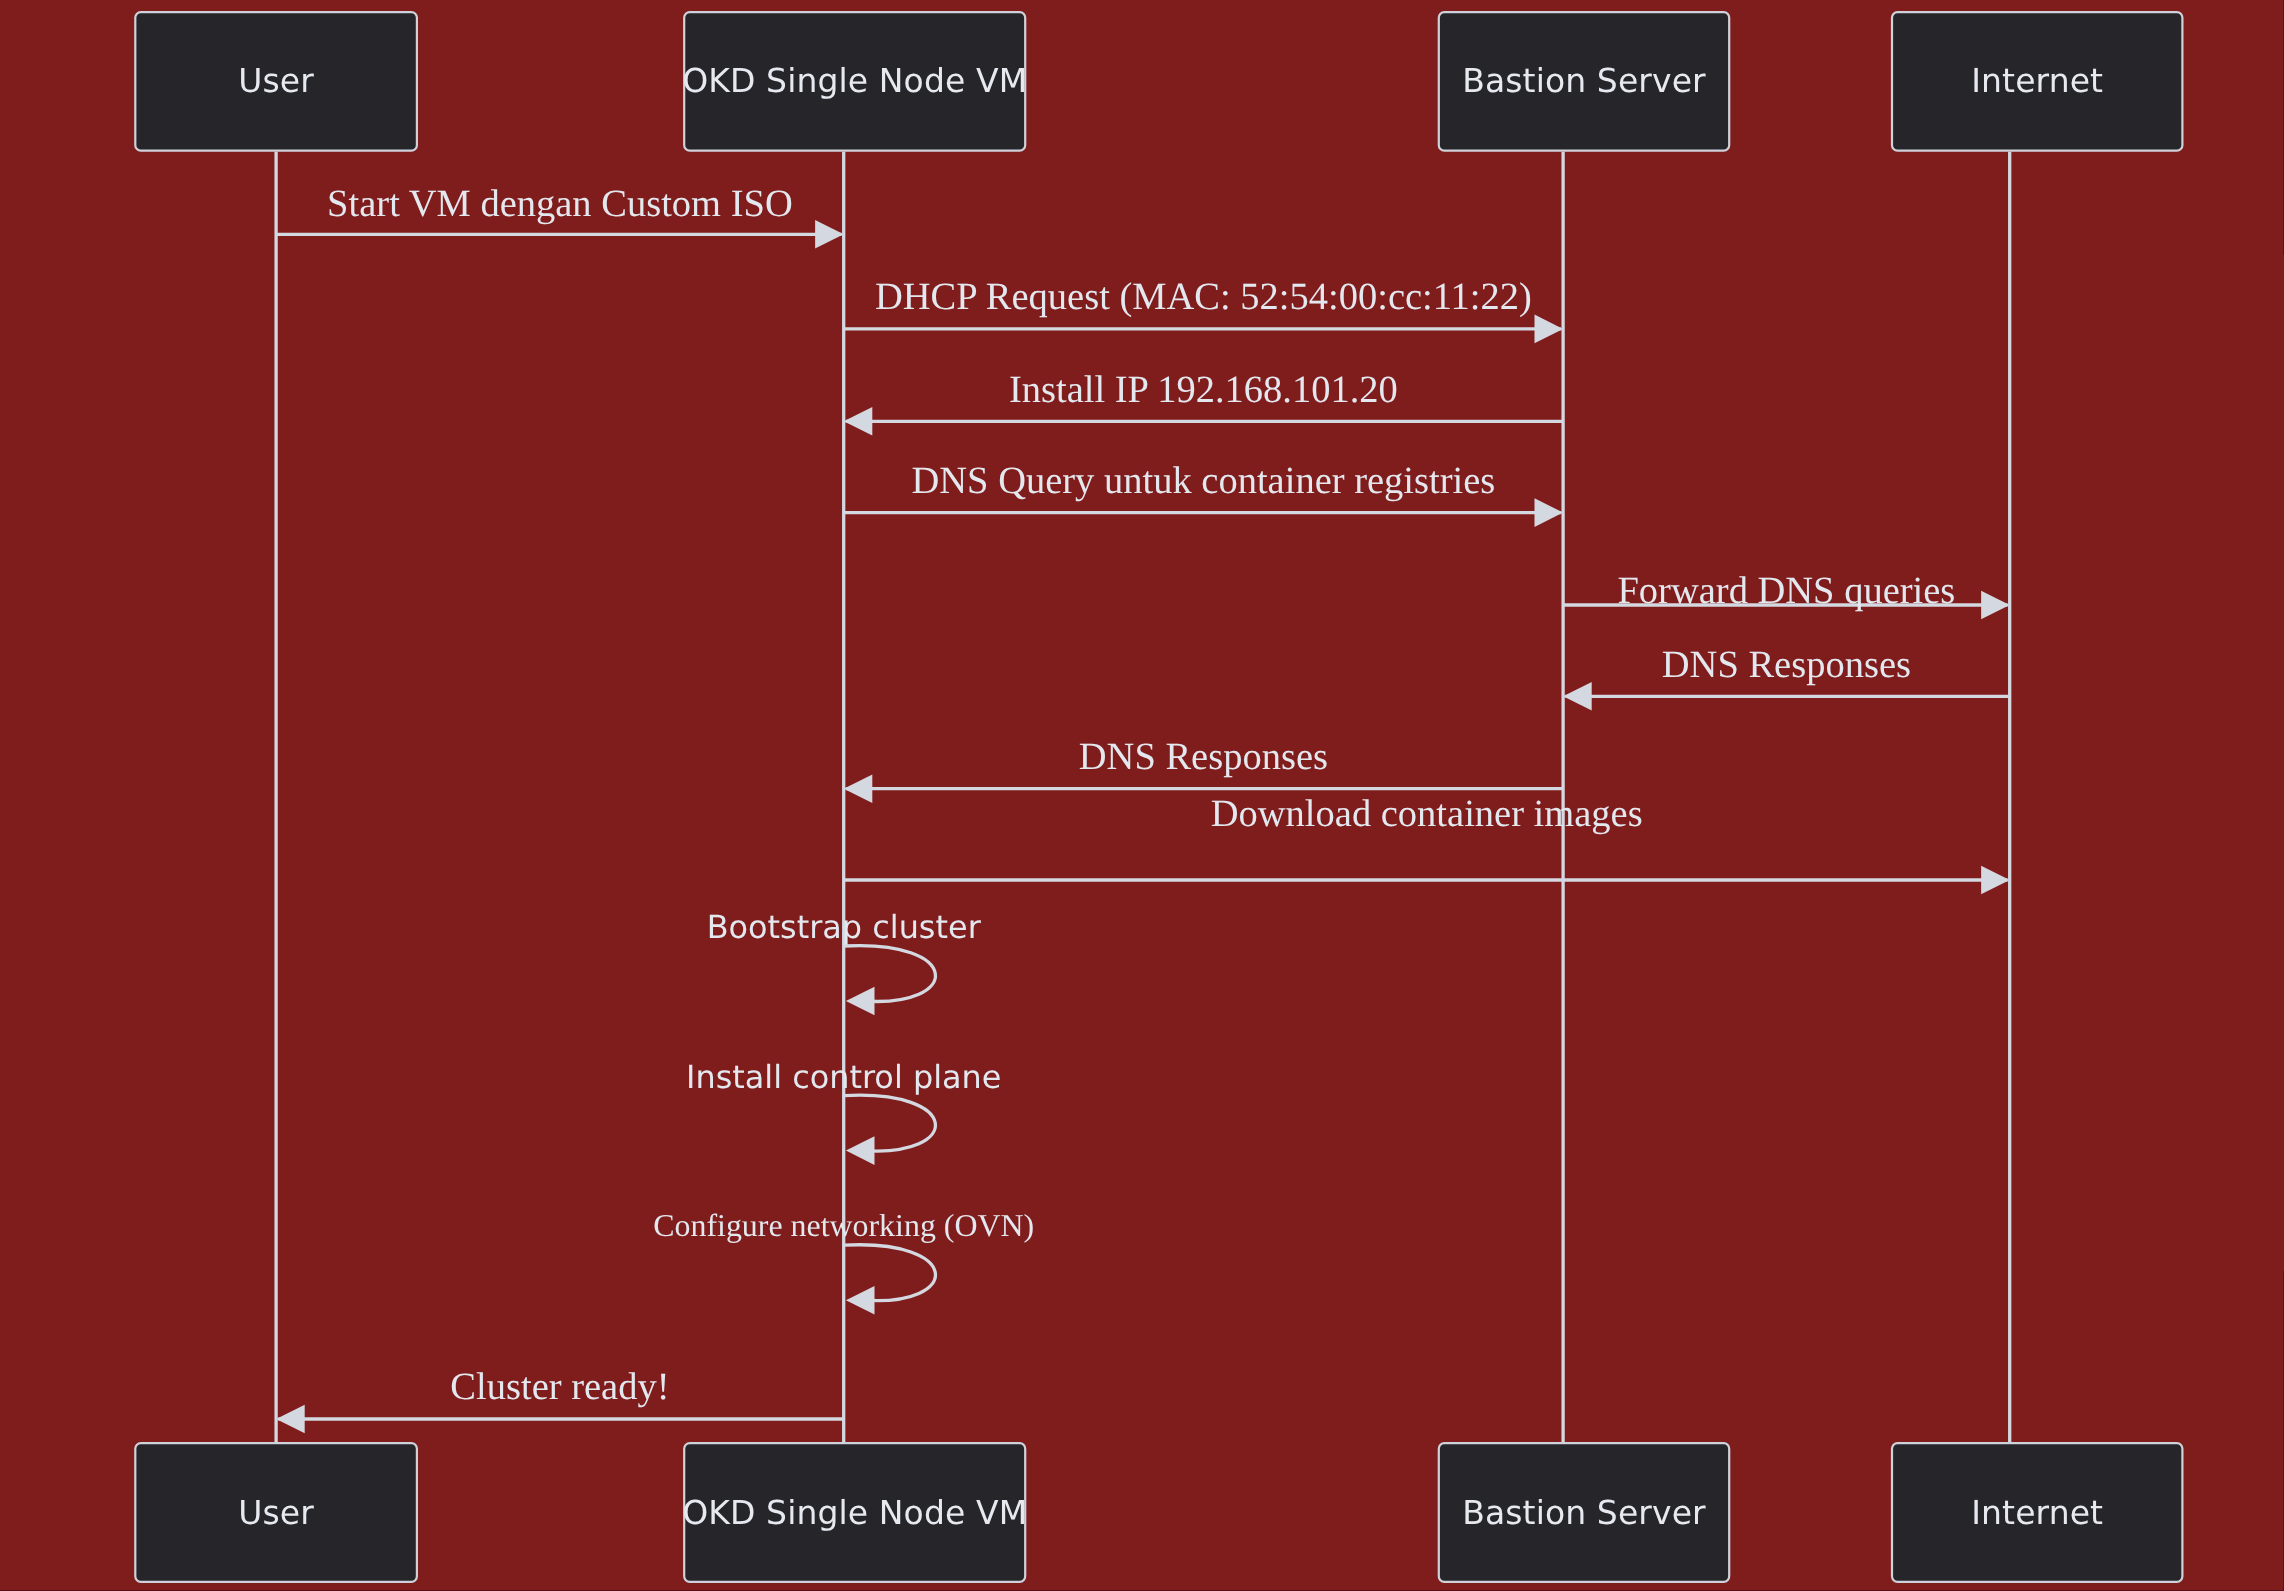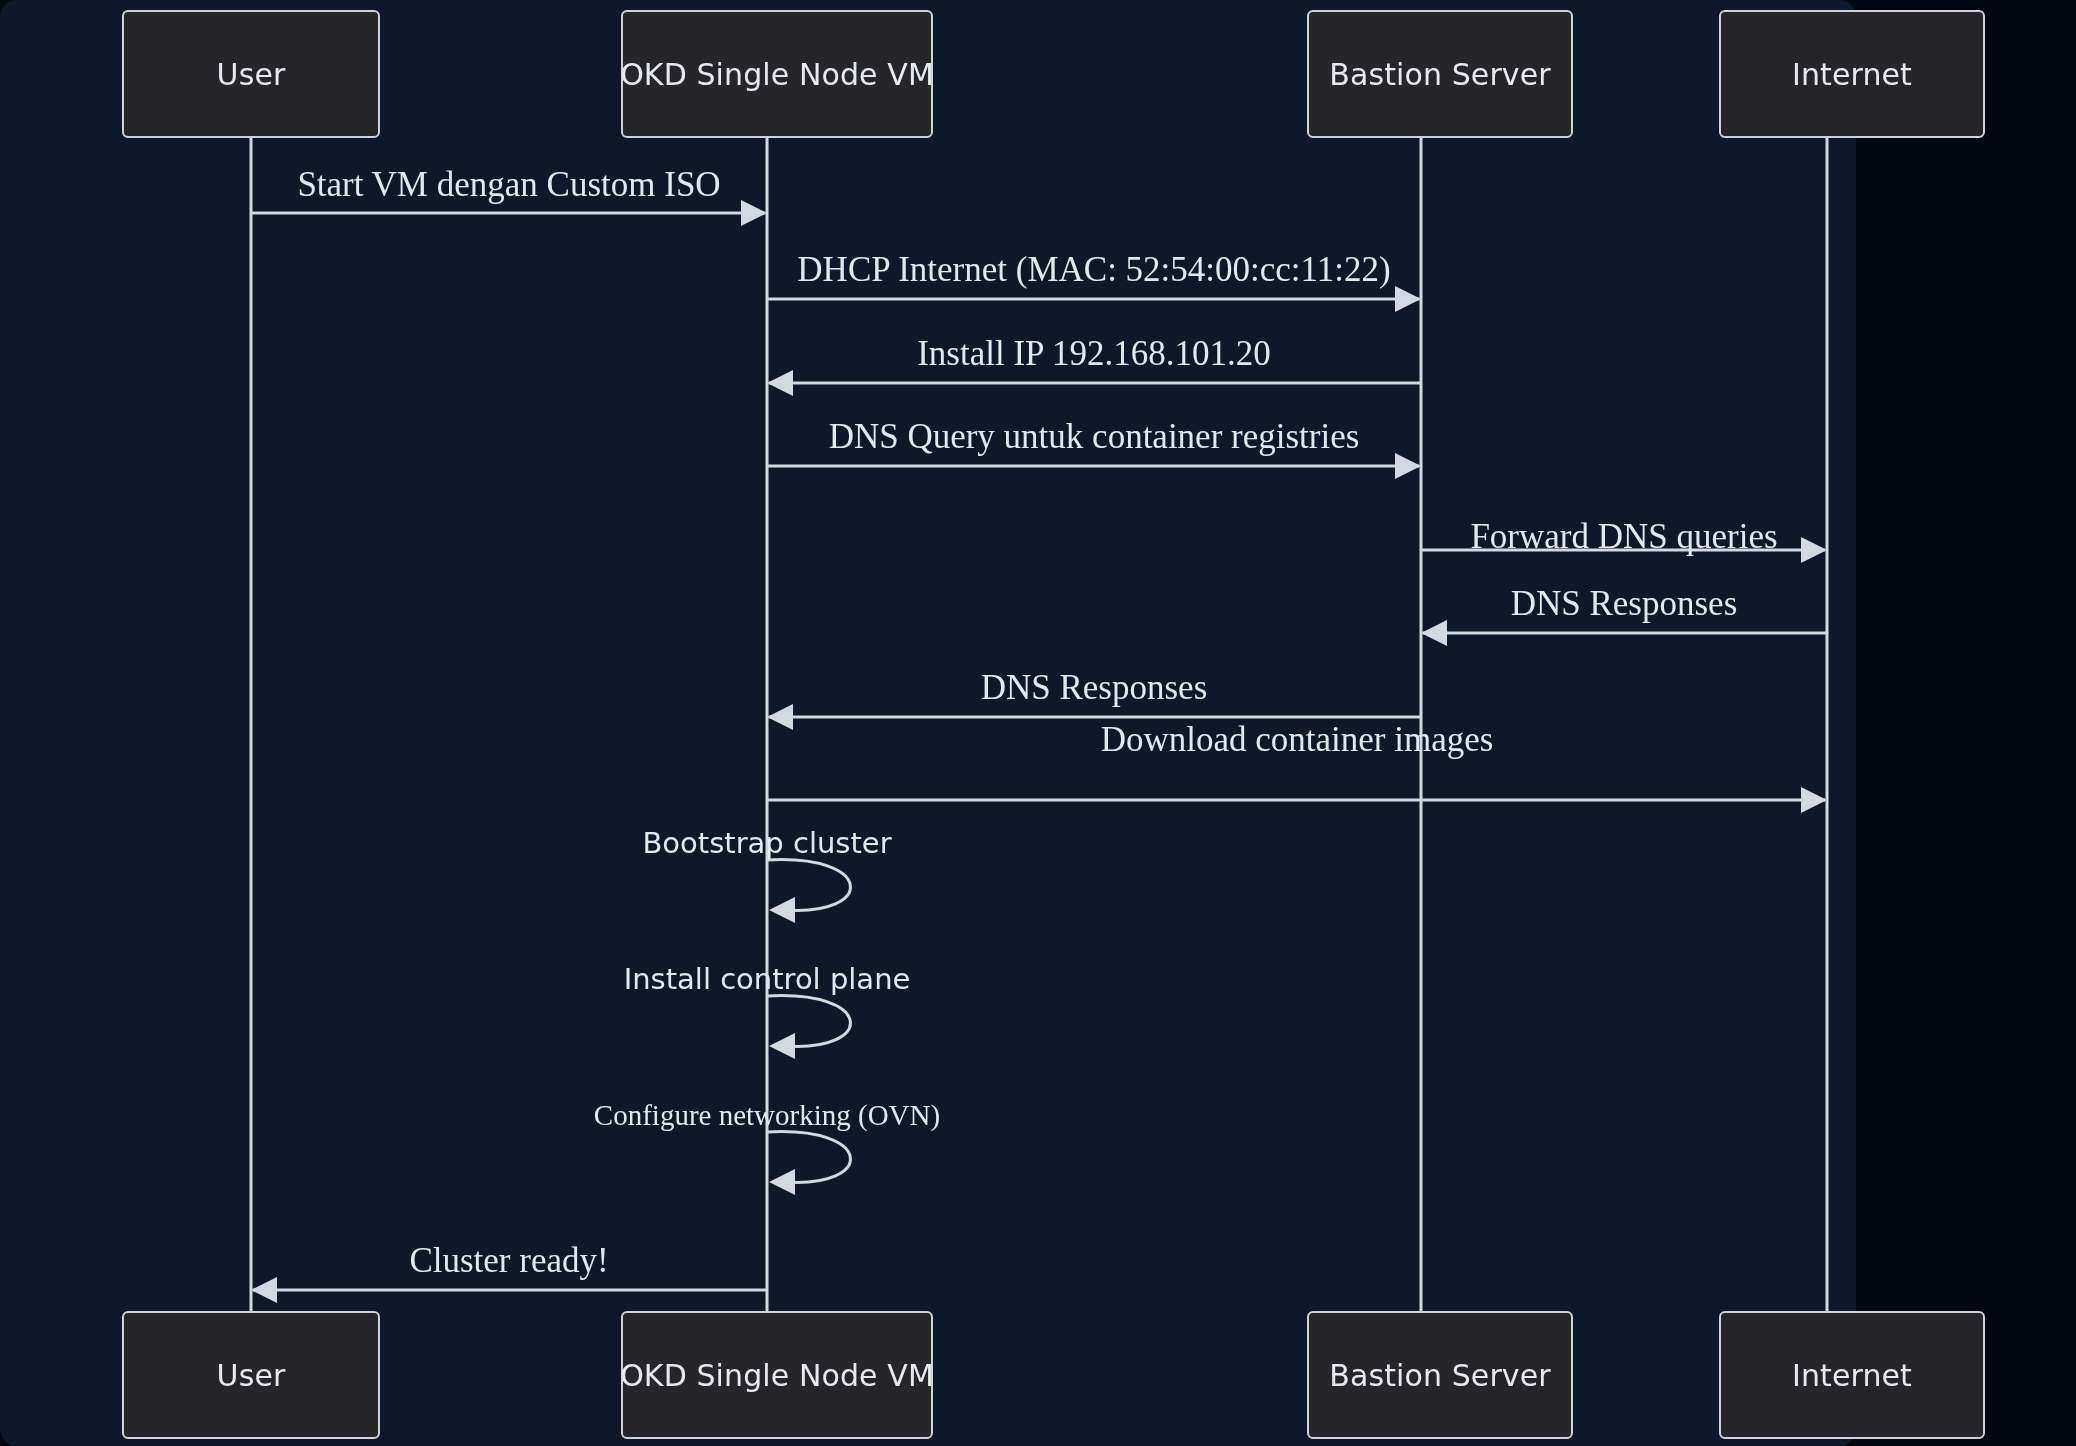--- a/index.html
+++ b/index.html
@@ -8,24 +8,23 @@
     background: #02070f;
   }
   body {
     width: 2076px;
     height: 1446px;
     font-family: "DejaVu Sans", "Liberation Sans", sans-serif;
     overflow: hidden;
   }
   #diagram {
     position: relative;
-    width: 1856px;
+    width: 2076px;
     height: 1446px;
-    background: #0f172a;
-    border-radius: 17px;
+    background: #7f1d1d;
   }
   svg.layer {
     position: absolute;
     top: 0; left: 0;
     width: 2076px;
     height: 1446px;
     overflow: visible;
   }
   .actor-box {
     position: absolute;
@@ -164,21 +163,21 @@
       </div>
       <div class="actor-box" style="left: 1307px; top: 1311px; width: 266px; height: 128px;">
         <span class="actor-label">Bastion Server</span>
       </div>
       <div class="actor-box" style="left: 1719px; top: 1311px; width: 266px; height: 128px;">
         <span class="actor-label">Internet</span>
       </div>
     </div>
   <div id="labels">
       <div class="msg-label" style="left: 509px; top: 167px;">Start VM dengan Custom ISO</div>
-      <div class="msg-label" style="left: 1094px; top: 252px;">DHCP Internet (MAC: 52:54:00:cc:11:22)</div>
+      <div class="msg-label" style="left: 1094px; top: 252px;">DHCP Request (MAC: 52:54:00:cc:11:22)</div>
       <div class="msg-label" style="left: 1094px; top: 336px;">Install IP 192.168.101.20</div>
       <div class="msg-label" style="left: 1094px; top: 419px;">DNS Query untuk container registries</div>
       <div class="msg-label" style="left: 1624px; top: 503px; margin-top: 16px;">Forward DNS queries</div>
       <div class="msg-label" style="left: 1624px; top: 586px;">DNS Responses</div>
       <div class="msg-label" style="left: 1094px; top: 670px;">DNS Responses</div>
       <div class="msg-label" style="left: 1297px; top: 722px;">Download container images</div>
       <div class="msg-label" style="left: 509px; top: 1243px; text-align: right;">Cluster ready!</div>
       <div class="loop-label" style="left: 767px; top: 829px;">Bootstrap cluster</div>
       <div class="loop-label" style="left: 767px; top: 965px;">Install control plane</div>
       <div class="loop-label" style="left: 767px; top: 1101px; font-family: Liberation Serif, serif;">Configure networking (OVN)</div>

